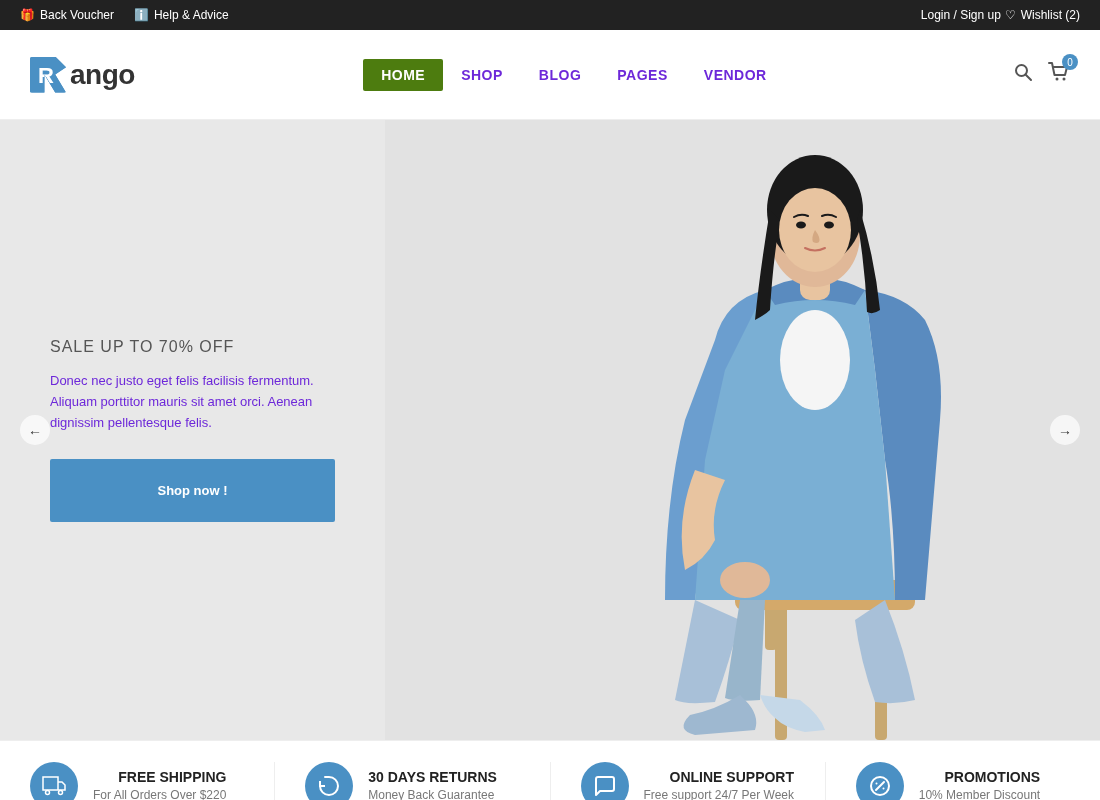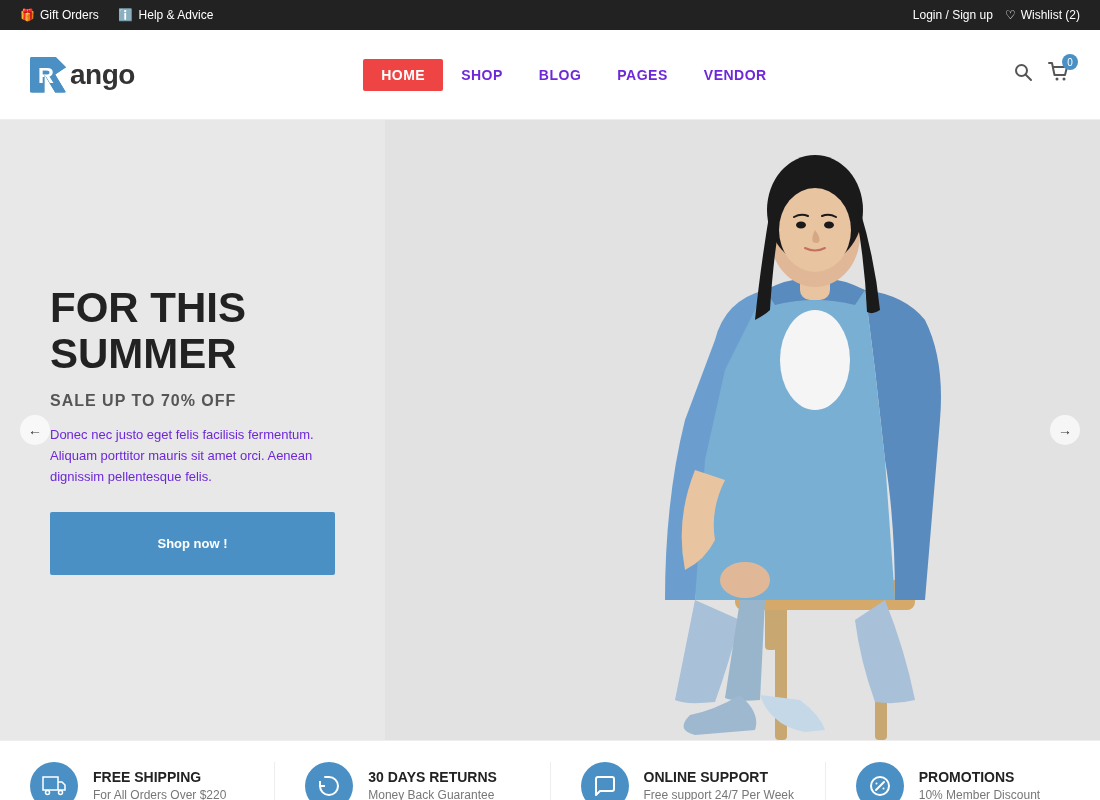--- a/index.html
+++ b/index.html
@@ -10,21 +10,21 @@
       background: #222;
       color: #fff;
       height: 30px;
       display: flex;
       align-items: center;
       justify-content: space-between;
       padding: 0 20px;
       font-size: 12px;
     }
     .top-bar-left { display: flex; gap: 20px; align-items: center; }
-    .top-bar-right { display: flex; gap: 12px; align-items: center; }
+    .top-bar-right { display: flex; gap: 4px; align-items: center; }
     .top-bar-item { display: flex; align-items: center; gap: 5px; cursor: pointer; }
 
     
     .header {
       height: 90px;
       display: flex;
       align-items: center;
       justify-content: space-between;
       padding: 0 30px;
       background: #fff;
@@ -41,21 +41,21 @@
       padding: 8px 18px;
       font-size: 14px;
       font-weight: 600;
       color: #6d28d9;
       cursor: pointer;
       text-transform: uppercase;
       letter-spacing: 0.5px;
       text-decoration: none;
     }
     .nav-item.active {
-      background: #ef4444;
+      background: #4d7c0f;
       color: #fff;
       border-radius: 2px;
     }
     .header-icons { display: flex; align-items: center; gap: 15px; }
     .search-icon-btn { cursor: pointer; font-size: 18px; color: #555; }
     .cart-btn { position: relative; cursor: pointer; font-size: 18px; color: #555; }
     .cart-badge {
       position: absolute; top: -8px; right: -8px;
       background: #4a90c4; color: #fff; font-size: 10px;
       width: 16px; height: 16px; border-radius: 50%;
@@ -91,21 +91,21 @@
     .hero-title {
       font-size: 42px;
       font-weight: 900;
       text-transform: uppercase;
       color: #222;
       line-height: 1.1;
       margin-bottom: 15px;
     }
     .hero-subtitle {
       font-size: 16px;
-      font-weight: 700;
+      font-weight: 400;
       text-transform: uppercase;
       color: #555;
       margin-bottom: 15px;
       letter-spacing: 1px;
     }
     .hero-desc {
       font-size: 13px;
       color: #6d28d9;
       line-height: 1.6;
       margin-bottom: 25px;
@@ -164,34 +164,35 @@
       color: #fff;
       font-size: 20px;
       flex-shrink: 0;
     }
     .feature-text-title {
       font-size: 14px;
       font-weight: 700;
       text-transform: uppercase;
       color: #222;
       margin-bottom: 3px;
+      text-align: right;
     }
     .feature-text-sub {
       font-size: 12px;
       color: #777;
     }
   </style>
 </head>
 <body>
 
 <div class="top-bar">
   <div class="top-bar-left">
     <div class="top-bar-item">
       <span>🎁</span>
-      <span>Gift Orders</span>
+      <span>Back Voucher</span>
     </div>
     <div class="top-bar-item">
       <span>ℹ️</span>
       <span>Help &amp; Advice</span>
     </div>
   </div>
   <div class="top-bar-right">
     <div class="top-bar-item">
       <span>Login / Sign up</span>
     </div>
@@ -293,21 +294,20 @@
       <path d="M 310 350 Q 290 400 300 450 Q 320 440 330 420 Q 325 390 340 360 Z" fill="#e8c4a0"></path>
 
       <ellipse cx="360" cy="460" rx="25" ry="18" fill="#e0b898"></ellipse>
 
       <path d="M 355 575 Q 330 590 305 595 Q 290 610 310 615 L 370 610 Q 375 595 360 580 Z" fill="#9eb8d0"></path>
       <path d="M 375 575 Q 380 590 390 598 Q 400 608 420 612 L 440 610 Q 435 595 415 580 Z" fill="#c5d8e8"></path>
     </svg>
   </div>
 
   <div class="hero-content">
-    <h1 class="hero-title">FOR THIS SUMMER</h1>
     <p class="hero-subtitle">SALE UP TO 70% OFF</p>
     <p class="hero-desc">Donec nec justo eget felis facilisis fermentum. Aliquam porttitor mauris sit amet orci. Aenean dignissim pellentesque felis.</p>
     <button class="shop-btn">Shop now !</button>
   </div>
 
   <div class="hero-arrows" style="bottom: auto; top: 50%; transform: translateY(-50%); padding: 0 20px; justify-content: space-between;">
     <div class="arrow-btn">←</div>
     <div class="arrow-btn">→</div>
   </div>
 </section>

